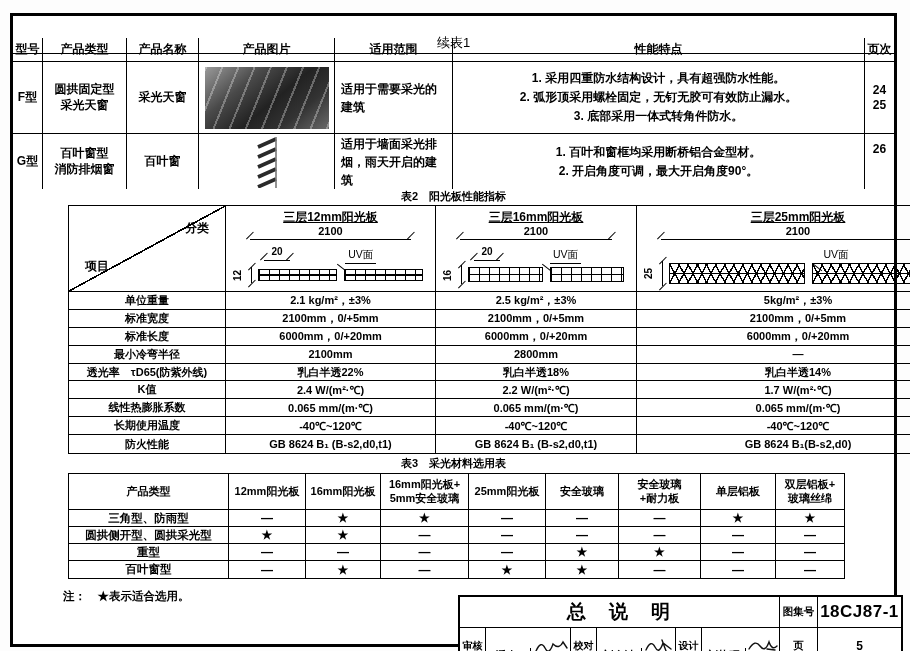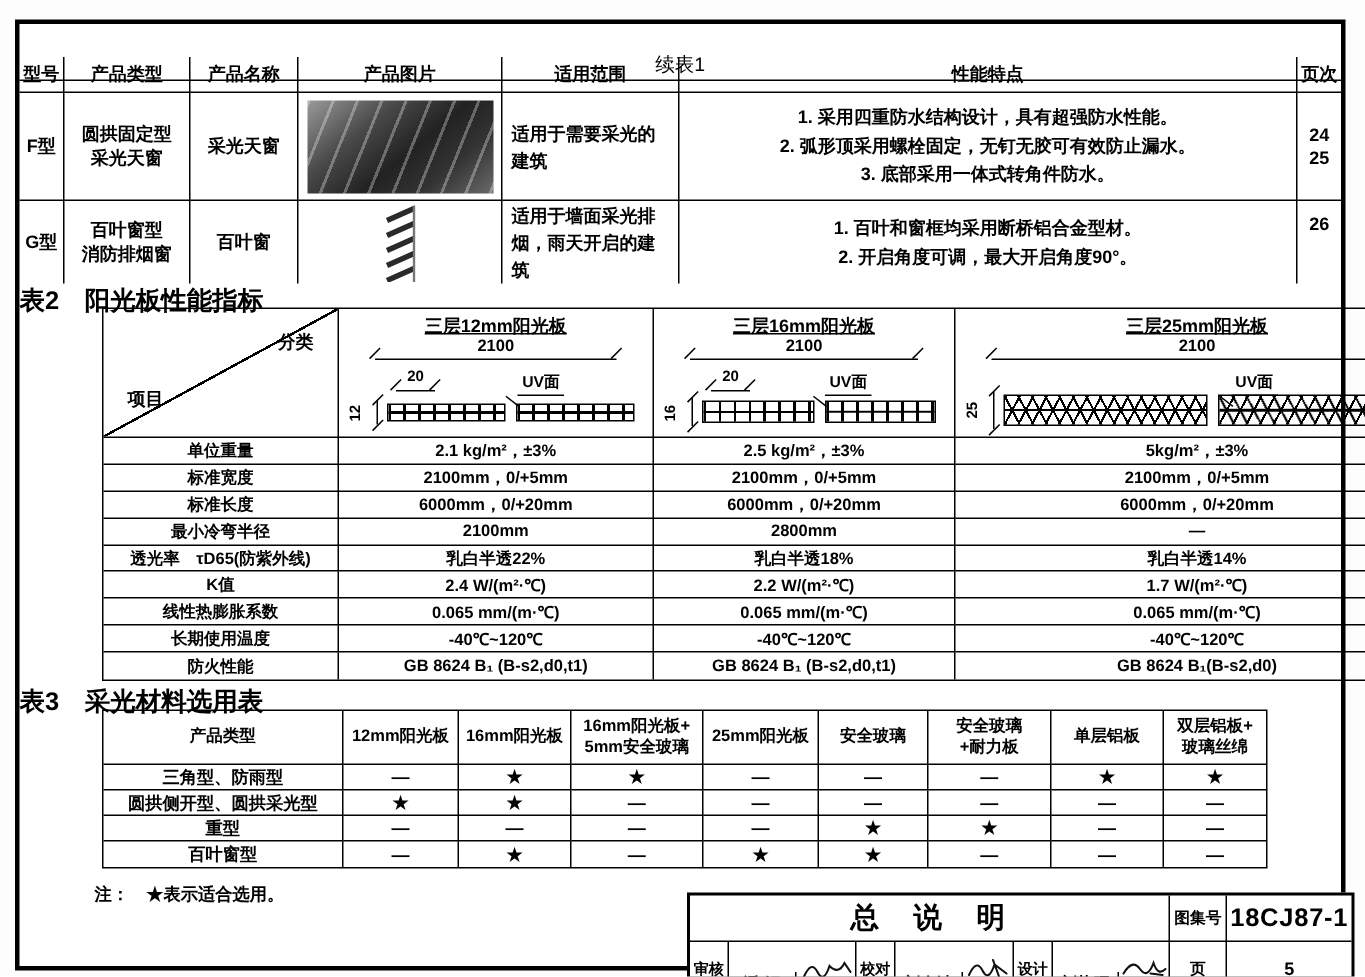--- a/index.html
+++ b/index.html
@@ -28,21 +28,21 @@
   .feat{flex-direction:column;align-items:center;justify-content:center;
         gap:2px;padding:3px 8px;font-size:12px;text-align:left;}
   .pagesCell{font-size:12px;line-height:1.25;}
 
   .photo{width:124px;height:62px;
      background:
        repeating-linear-gradient(112deg, rgba(255,255,255,.30) 0 2px, rgba(255,255,255,0) 2px 15px),
        linear-gradient(140deg,#9a9a9a 0%,#4a4a4a 30%,#222 55%,#333 75%,#6a6a6a 100%);}
 
   
-  .tcap{position:absolute;left:0;right:0;text-align:left;font-weight:700;font-size:17px;}
+  .tcap{position:absolute;left:0;right:0;text-align:center;font-weight:700;font-size:11px;}
 
   
   .t2{position:absolute;top:189px;left:55px;width:892px;border:1.8px solid #000;
       box-sizing:border-box;display:grid;
       grid-template-columns:157px 210px 201px 1fr;
       grid-template-rows:86px repeat(9,17.9px);}
   .t2 .lab{font-size:11px;}
   .t2 .val{font-size:11px;}
   .corner{position:relative;border-right:1.4px solid #000;border-bottom:1.4px solid #000;
      background:linear-gradient(to bottom right, transparent 49.5%, #000 49.5% 50.6%, transparent 50.6%);}
@@ -54,21 +54,21 @@
   .dia-title{position:absolute;top:3px;left:0;right:0;text-align:center;
              font-weight:700;font-size:12px;text-decoration:underline;}
   .dimh{position:absolute;border-top:1.3px solid #000;height:0;}
   .dimh::before,.dimh::after{content:"";position:absolute;top:-5px;width:10px;height:1.3px;
              background:#000;transform:rotate(-45deg);}
   .dimh::before{left:-5px;} .dimh::after{right:-5px;}
   .dim-main{top:33px;left:24px;right:24px;}
   .dlab-main{position:absolute;top:19px;left:0;right:0;text-align:center;font-size:11px;font-weight:700;}
   .dim-sub{top:54px;left:38px;width:26px;}
   .dlab-sub{position:absolute;top:40px;left:30px;width:42px;text-align:center;font-size:10px;font-weight:700;}
-  .uv{position:absolute;top:42px;left:57%;font-size:10.5px;font-weight:700;
+  .uv{position:absolute;top:42px;left:57%;font-size:10.5px;font-weight:400;
       border-bottom:1.3px solid #000;padding:0 3px 1px 3px;}
   .uv::after{content:"";position:absolute;left:-9px;bottom:-5px;width:11px;height:1.3px;
       background:#000;transform:rotate(38deg);}
   .panels{position:absolute;left:32px;right:12px;display:flex;gap:7px;}
   .panel{flex:1;border:1.8px solid #000;box-sizing:border-box;}
   .pgrid{background:
      linear-gradient(to bottom, transparent calc(50% - .8px), #000 calc(50% - .8px) calc(50% + .8px), transparent calc(50% + .8px)),
      repeating-linear-gradient(90deg,#000 0 1.4px, transparent 1.4px 10px);}
   .ptruss{background:
      linear-gradient(to bottom, transparent calc(50% - .8px), #000 calc(50% - .8px) calc(50% + .8px), transparent calc(50% + .8px)),

